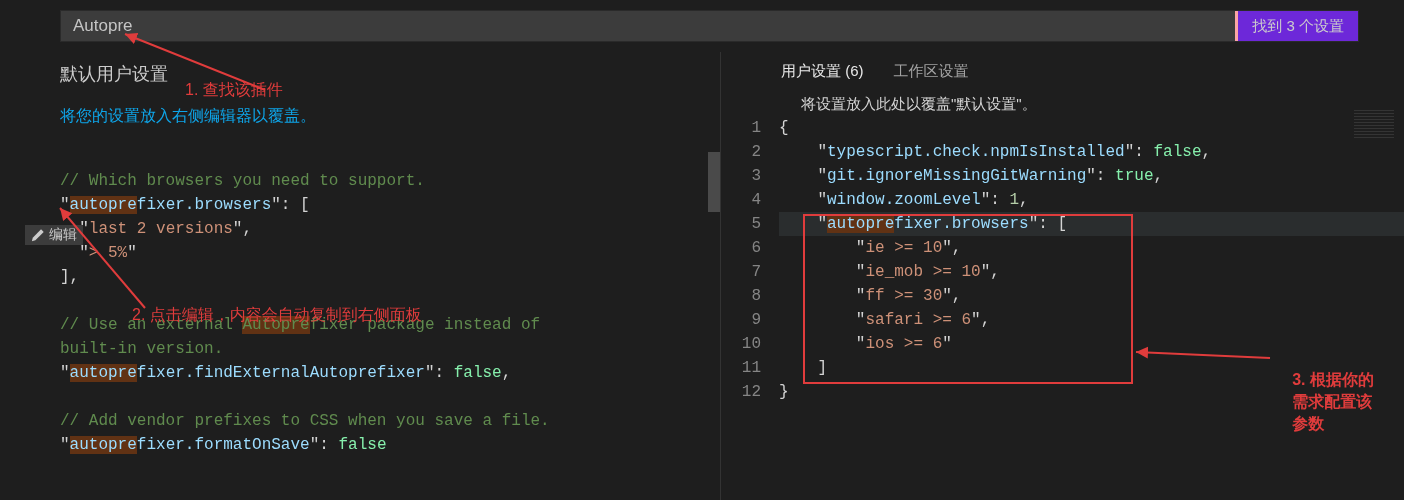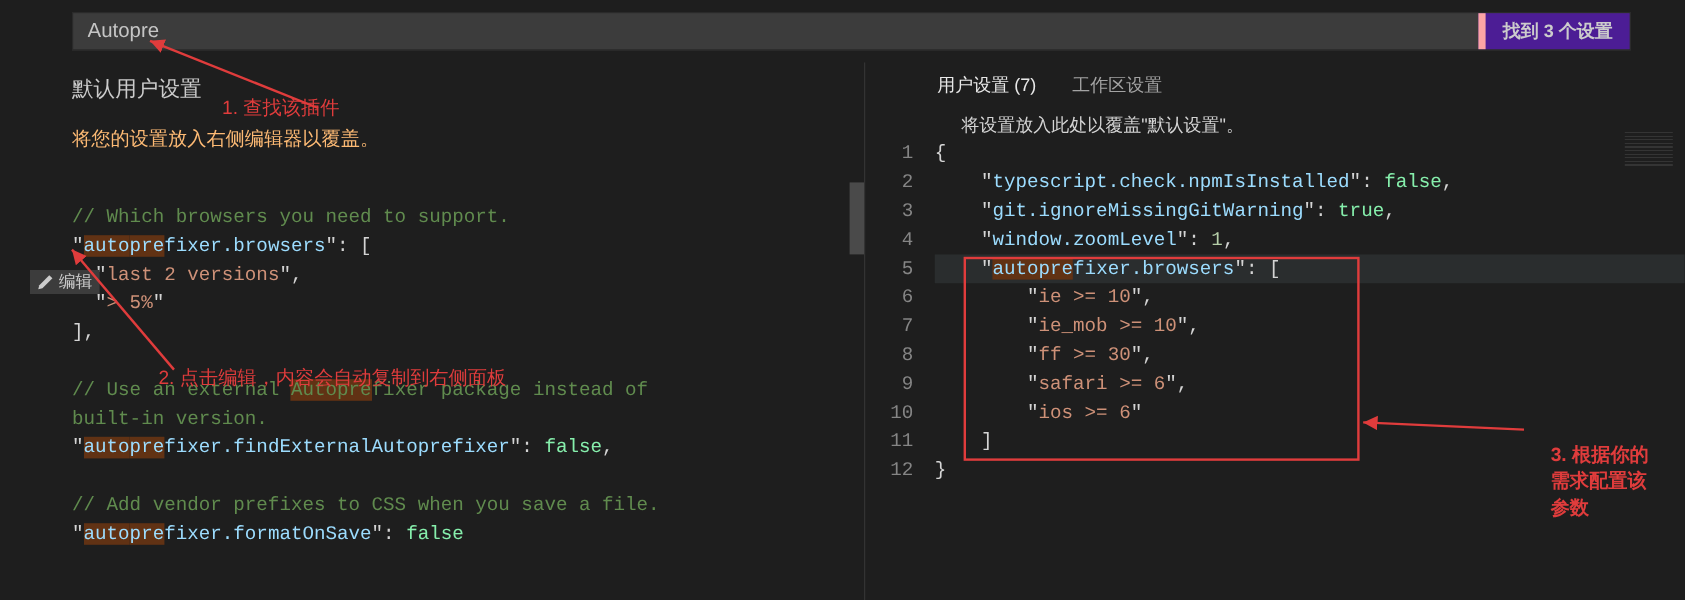--- a/index.html
+++ b/index.html
@@ -27,26 +27,25 @@
     color: #c5c5c5;
     font-size: 17px;
     padding: 4px 12px;
     outline: none;
     font-family: inherit;
   }
   .search-result {
     color: #cccccc;
     padding: 0 14px;
     font-size: 15px;
-    background: #4c1d95;
+    background: #6d28d9;
     height: 100%;
     display: flex;
     align-items: center;
-    border-left: 6px solid #fca5a5;
-    font-weight: bold;
+    border-left: 3px solid #fca5a5;
   }
   .panels {
     display: flex;
     margin-top: 10px;
     height: calc(100% - 52px);
   }
   .left-panel {
     width: 720px;
     padding-left: 60px;
     padding-right: 20px;
@@ -56,21 +55,21 @@
     flex: 1;
     position: relative;
     border-left: 1px solid #333;
   }
   .panel-title {
     color: #cccccc;
     font-size: 18px;
     margin: 10px 0 6px 0;
   }
   .panel-desc {
-    color: #fdba74;
+    color: #0ea5e9;
     font-size: 16px;
     margin-bottom: 18px;
     margin-top: 20px;
   }
   .code {
     font-family: "Consolas", "Courier New", monospace;
     font-size: 16px;
     line-height: 24px;
     white-space: pre;
   }
@@ -197,21 +196,21 @@
 <span class="punct">"</span><span class="key hl">auto</span><span class="key hl">pre</span><span class="key">fixer.findExternalAutoprefixer</span><span class="punct">": </span><span class="boolval">false</span><span class="punct">,</span>
 
 <span class="comment">// Add vendor prefixes to CSS when you save a file.</span>
 <span class="punct">"</span><span class="key hl">auto</span><span class="key hl">pre</span><span class="key">fixer.formatOnSave</span><span class="punct">": </span><span class="boolval">false</span></div>
 
     <div class="scrollbar"></div>
   </div>
 
   <div class="right-panel">
     <div class="tabs">
-      <div class="tab-active">用户设置 (7)</div>
+      <div class="tab-active">用户设置 (6)</div>
       <div class="tab-inactive">工作区设置</div>
     </div>
     <div class="right-desc">将设置放入此处以覆盖"默认设置"。</div>
 
     <div class="editor">
       <div class="gutter">
         <div>1</div>
           <div>2</div>
           <div>3</div>
         <div>4</div>

